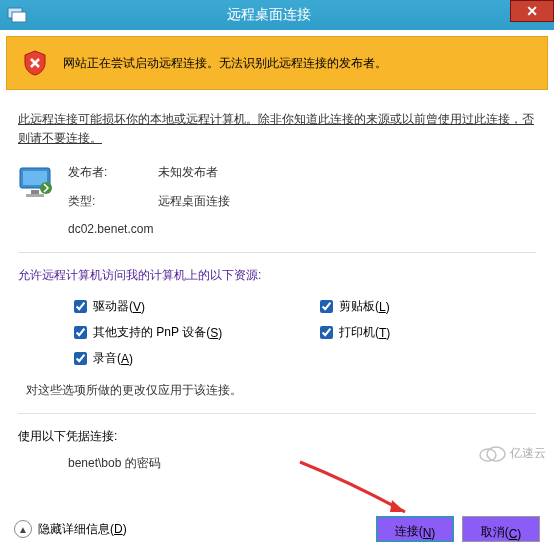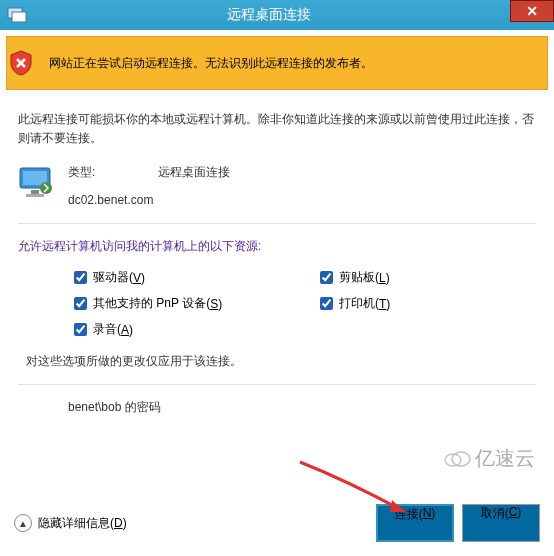--- a/index.html
+++ b/index.html
@@ -3,26 +3,26 @@
 <meta charset="utf-8">
 <style>
 * { box-sizing: border-box; margin: 0; padding: 0; }
 body { font-family: "Microsoft YaHei", "Segoe UI", sans-serif; font-size: 12px; background: #fff; width: 554px; height: 556px; overflow: hidden; position: relative; }
 
 .titlebar { height: 30px; background: linear-gradient(#3ba9d4, #2f9dc8); display: flex; align-items: center; color: #fff; position: relative; }
 .titlebar .icon { width: 22px; height: 22px; margin-left: 6px; }
 .titlebar .title { flex: 1; text-align: center; font-size: 14px; }
 .close-btn { width: 44px; height: 22px; background: #c84030; border: 1px solid #7a1010; display: flex; align-items: center; justify-content: center; font-size: 14px; font-weight: bold; color: #fff; margin-top: -8px; }
 
-.warning-bar { background: #f8b62a; margin: 6px; padding: 12px 0; display: flex; align-items: center; border: 1px solid #e0a020; }
+.warning-bar { background: #f8b62a; margin: 6px; padding: 12px 14px; display: flex; align-items: center; border: 1px solid #e0a020; }
 .warning-bar .shield { width: 28px; height: 28px; margin-right: 14px; }
 .warning-bar .msg { font-size: 12px; color: #000; }
 
 .content { padding: 6px 18px 0 18px; }
-.desc { color: #333; line-height: 1.6; margin: 8px 0 16px 0; }
+.desc { color: #333; line-height: 1.6; margin: 8px 0 16px 0; text-decoration: underline; }
 
 .info-row { display: flex; margin: 0 0 12px 50px; }
 .info-row .label { width: 90px; color: #333; }
 .info-row .value { color: #333; }
 .info-block { position: relative; margin-bottom: 16px; }
 .monitor-icon { position: absolute; left: 0; top: 2px; width: 38px; height: 32px; }
 
 .divider { border-top: 1px solid #e0e0e0; margin: 14px 0; }
 
 .resources-label { margin-bottom: 14px; color: #4c1d95; }
@@ -34,26 +34,26 @@
 
 .note { color: #333; margin: 6px 0 14px 8px; }
 .creds-label { margin-bottom: 10px; }
 .creds-value { margin-left: 50px; color: #333; }
 
 .footer { display: flex; align-items: center; padding: 10px 14px; position: absolute; bottom: 4px; left: 0; right: 0; }
 .collapse { display: flex; align-items: center; cursor: pointer; }
 .collapse .circ { width: 18px; height: 18px; border: 1px solid #888; border-radius: 50%; display: flex; align-items: center; justify-content: center; margin-right: 6px; font-size: 10px; color: #444; }
 .collapse .u { text-decoration: underline; }
 .footer .spacer { flex: 1; }
-.btn { min-width: 78px; height: 38px; background: #0369a1; border: 1px solid #999; margin-left: 8px; font-size: 12px; display: flex; align-items: flex-start; justify-content: center; cursor: pointer; }
+.btn { min-width: 78px; height: 26px; background: #8b5cf6; border: 1px solid #999; margin-left: 8px; font-size: 12px; display: flex; align-items: flex-end; justify-content: center; cursor: pointer; }
 .btn.primary { border: 2px solid #3a8fc0; }
 .btn .u { text-decoration: underline; }
 
 .annotation-arrow { position: absolute; left: 290px; top: 452px; width: 140px; height: 80px; pointer-events: none; }
-.watermark { position: absolute; right: 19px; top: 445px; opacity: 0.7; pointer-events: none; font-size: 20px; color: #888; display: flex; align-items: center; }
+.watermark { position: absolute; right: 8px; top: 445px; opacity: 0.7; pointer-events: none; font-size: 12px; color: #888; display: flex; align-items: center; }
 .watermark svg { margin-right: 4px; }
 </style>
 </head>
 <body>
 
 <div class="titlebar">
   <span class="icon">
     <svg viewBox="0 0 22 22">
         <rect x="2" y="4" width="14" height="10" fill="#d0e8f8" stroke="#3a7aa8"></rect>
         <rect x="6" y="8" width="14" height="10" fill="#fff" stroke="#3a7aa8"></rect>
@@ -82,20 +82,24 @@
     <span class="monitor-icon">
       <svg viewBox="0 0 38 32">
           <rect x="2" y="2" width="30" height="20" rx="2" fill="#3a8fd0" stroke="#2060a0"></rect>
           <rect x="5" y="5" width="24" height="14" fill="#6ab8f0"></rect>
           <rect x="13" y="24" width="8" height="4" fill="#888"></rect>
           <rect x="8" y="28" width="18" height="3" fill="#aaa"></rect>
           <circle cx="28" cy="22" r="6" fill="#4a9040"></circle>
           <path d="M26 18 L30 22 L26 26" fill="none" stroke="#fff" stroke-width="1.5"></path>
         </svg>
     </span>
+    <div class="info-row">
+        <div class="label">发布者:</div>
+        <div class="value">未知发布者</div>
+      </div>
     <div class="info-row">
         <div class="label">类型:</div>
         <div class="value">远程桌面连接</div>
       </div>
     <div class="info-row">
         <div class="value">dc02.benet.com</div>
       </div>
   </div>
 
   <div class="divider"></div>
@@ -134,20 +138,21 @@
           <span>打印机(</span>
           <span class="u">T</span>
           <span>)</span>
         </label>
     </div>
   </div>
 
   <div class="note">对这些选项所做的更改仅应用于该连接。</div>
   <div class="divider"></div>
 
+  <div class="creds-label">使用以下凭据连接:</div>
   <div class="creds-value">benet\bob 的密码</div>
 </div>
 
 <div class="footer">
   <div class="collapse">
     <span class="circ">▲</span>
     <span>隐藏详细信息(</span>
       <span class="u">D</span>
       <span>)</span>
   </div>

